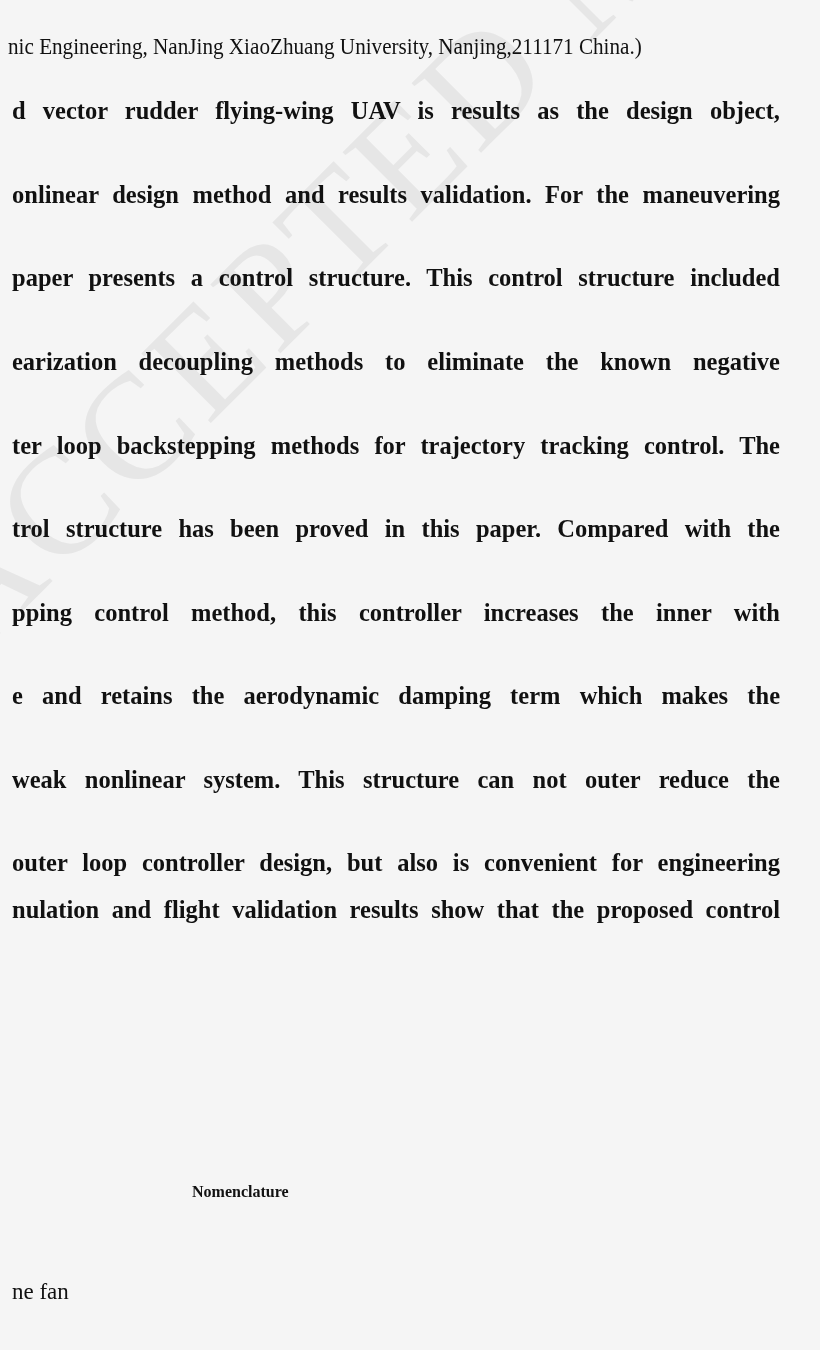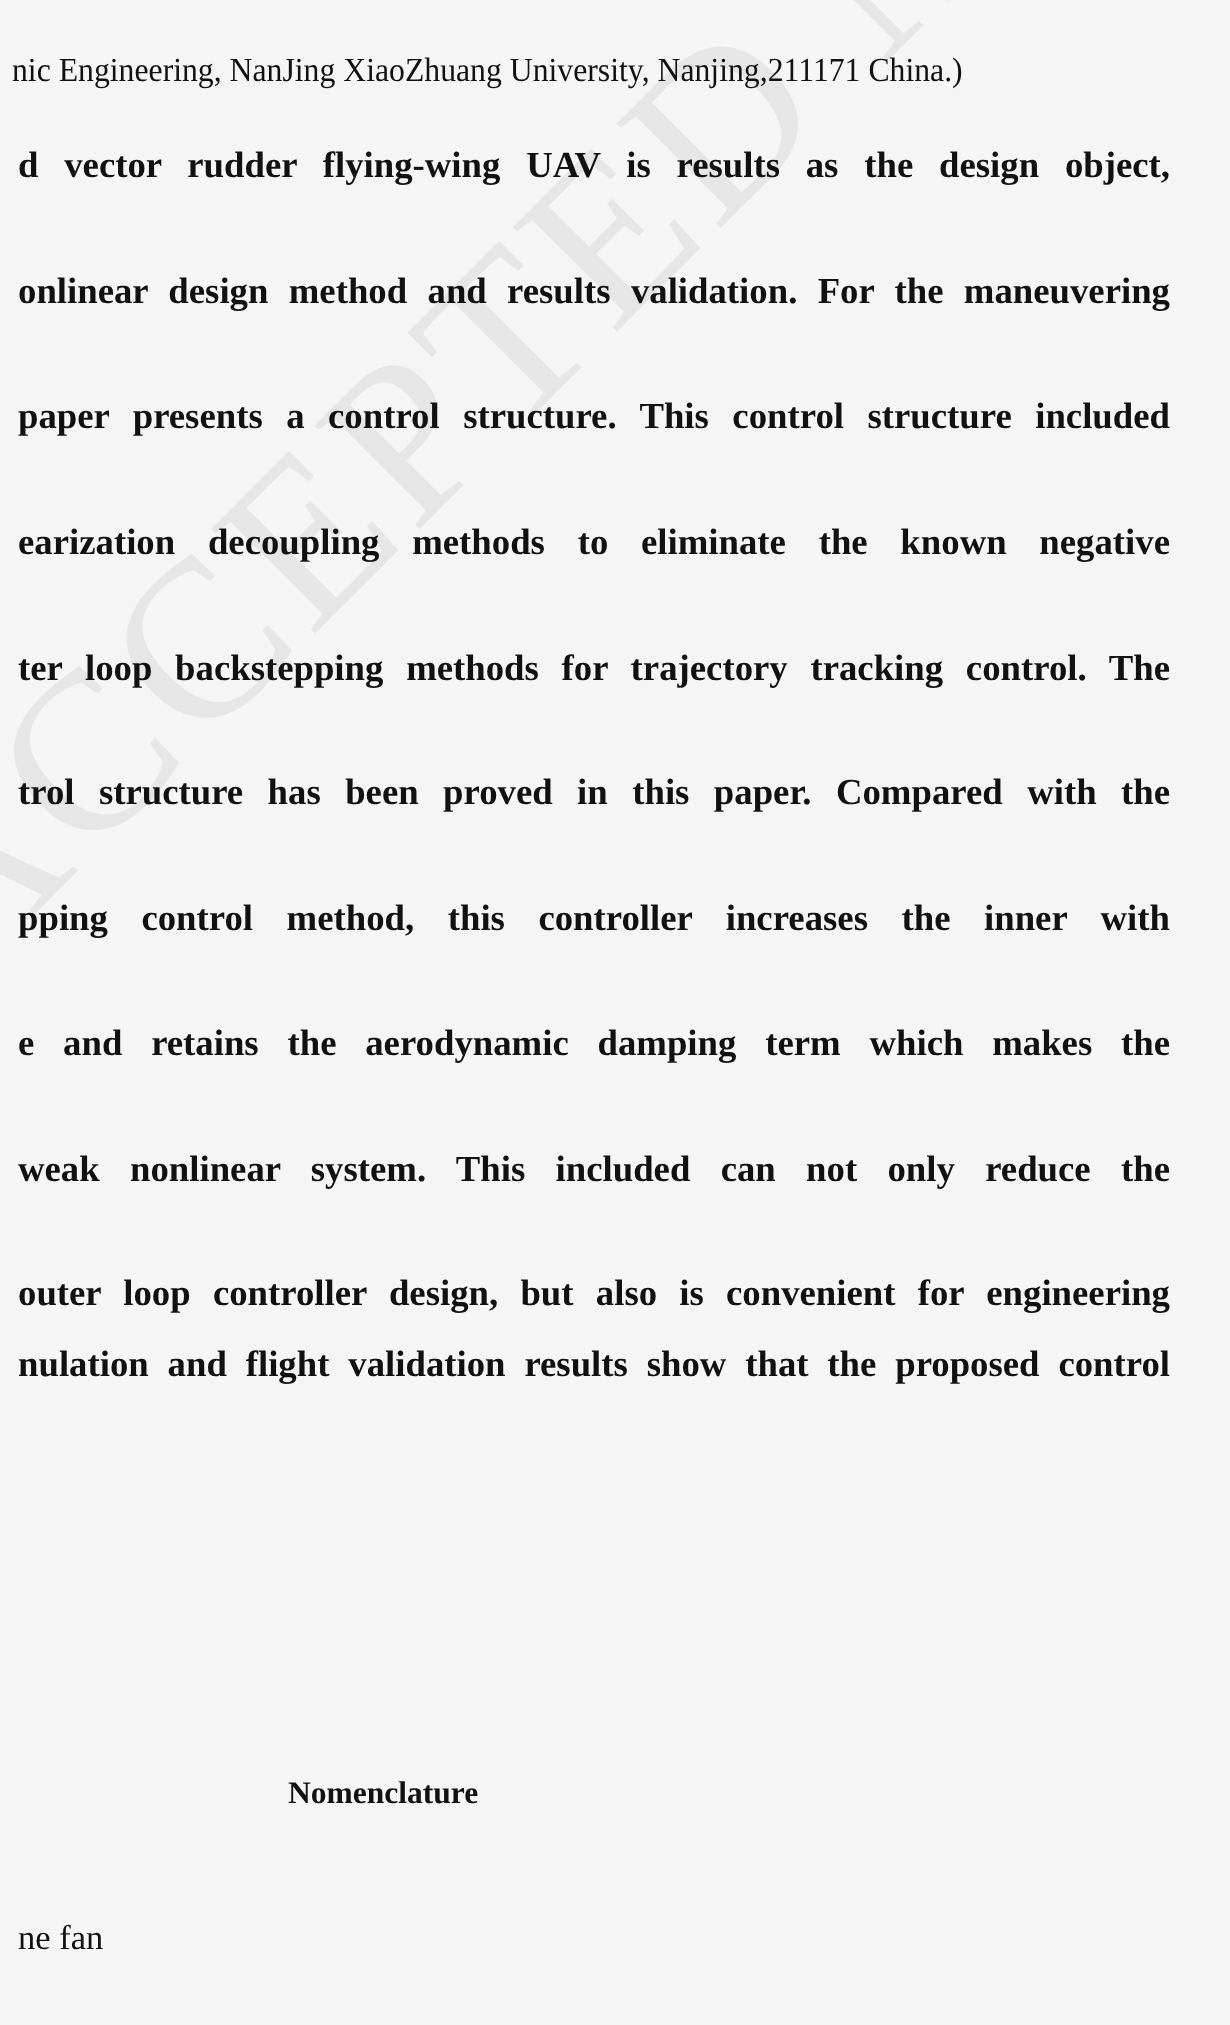--- a/index.html
+++ b/index.html
@@ -54,21 +54,21 @@
       left: 12px;
       width: 768px;
       font-size: 24.5px;
       font-weight: bold;
       text-align: justify;
       text-align-last: justify;
     }
     .heading {
       left: 192px;
       top: 1183px;
-      font-size: 21px;
+      font-size: 16px;
       font-weight: bold;
     }
     .nom-item {
       left: 12px;
       top: 1279px;
       font-size: 23px;
       font-weight: normal;
       text-align: center;
     }
   </style>
@@ -83,21 +83,21 @@
 
   <div>
     <div class="line abs" style="top:97px;">d vector rudder flying-wing UAV is results as the design object,</div>
     <div class="line abs" style="top:181px;">onlinear design method and results validation. For the maneuvering</div>
     <div class="line abs" style="top:264px;">paper presents a control structure. This control structure included</div>
     <div class="line abs" style="top:348px;">earization decoupling methods to eliminate the known negative</div>
     <div class="line abs" style="top:432px;font-family:Liberation Serif, serif;">ter loop backstepping methods for trajectory tracking control. The</div>
     <div class="line abs" style="top:515px;">trol structure has been proved in this paper. Compared with the</div>
     <div class="line abs" style="top:599px;">pping control method, this controller increases the inner with</div>
     <div class="line abs" style="top:682px;">e and retains the aerodynamic damping term which makes the</div>
-    <div class="line abs" style="top:766px;">weak nonlinear system. This included can not only reduce the</div>
+    <div class="line abs" style="top:766px;">weak nonlinear system. This structure can not outer reduce the</div>
     <div class="line abs" style="top:849px;">outer loop controller design, but also is convenient for engineering</div>
     <div class="line abs" style="top:884px;margin-top:12px;">nulation and flight validation results show that the proposed control</div>
   </div>
 
   <div class="line heading">Nomenclature</div>
 
   <div class="line nom-item">ne fan</div>
 
 </div>
 

